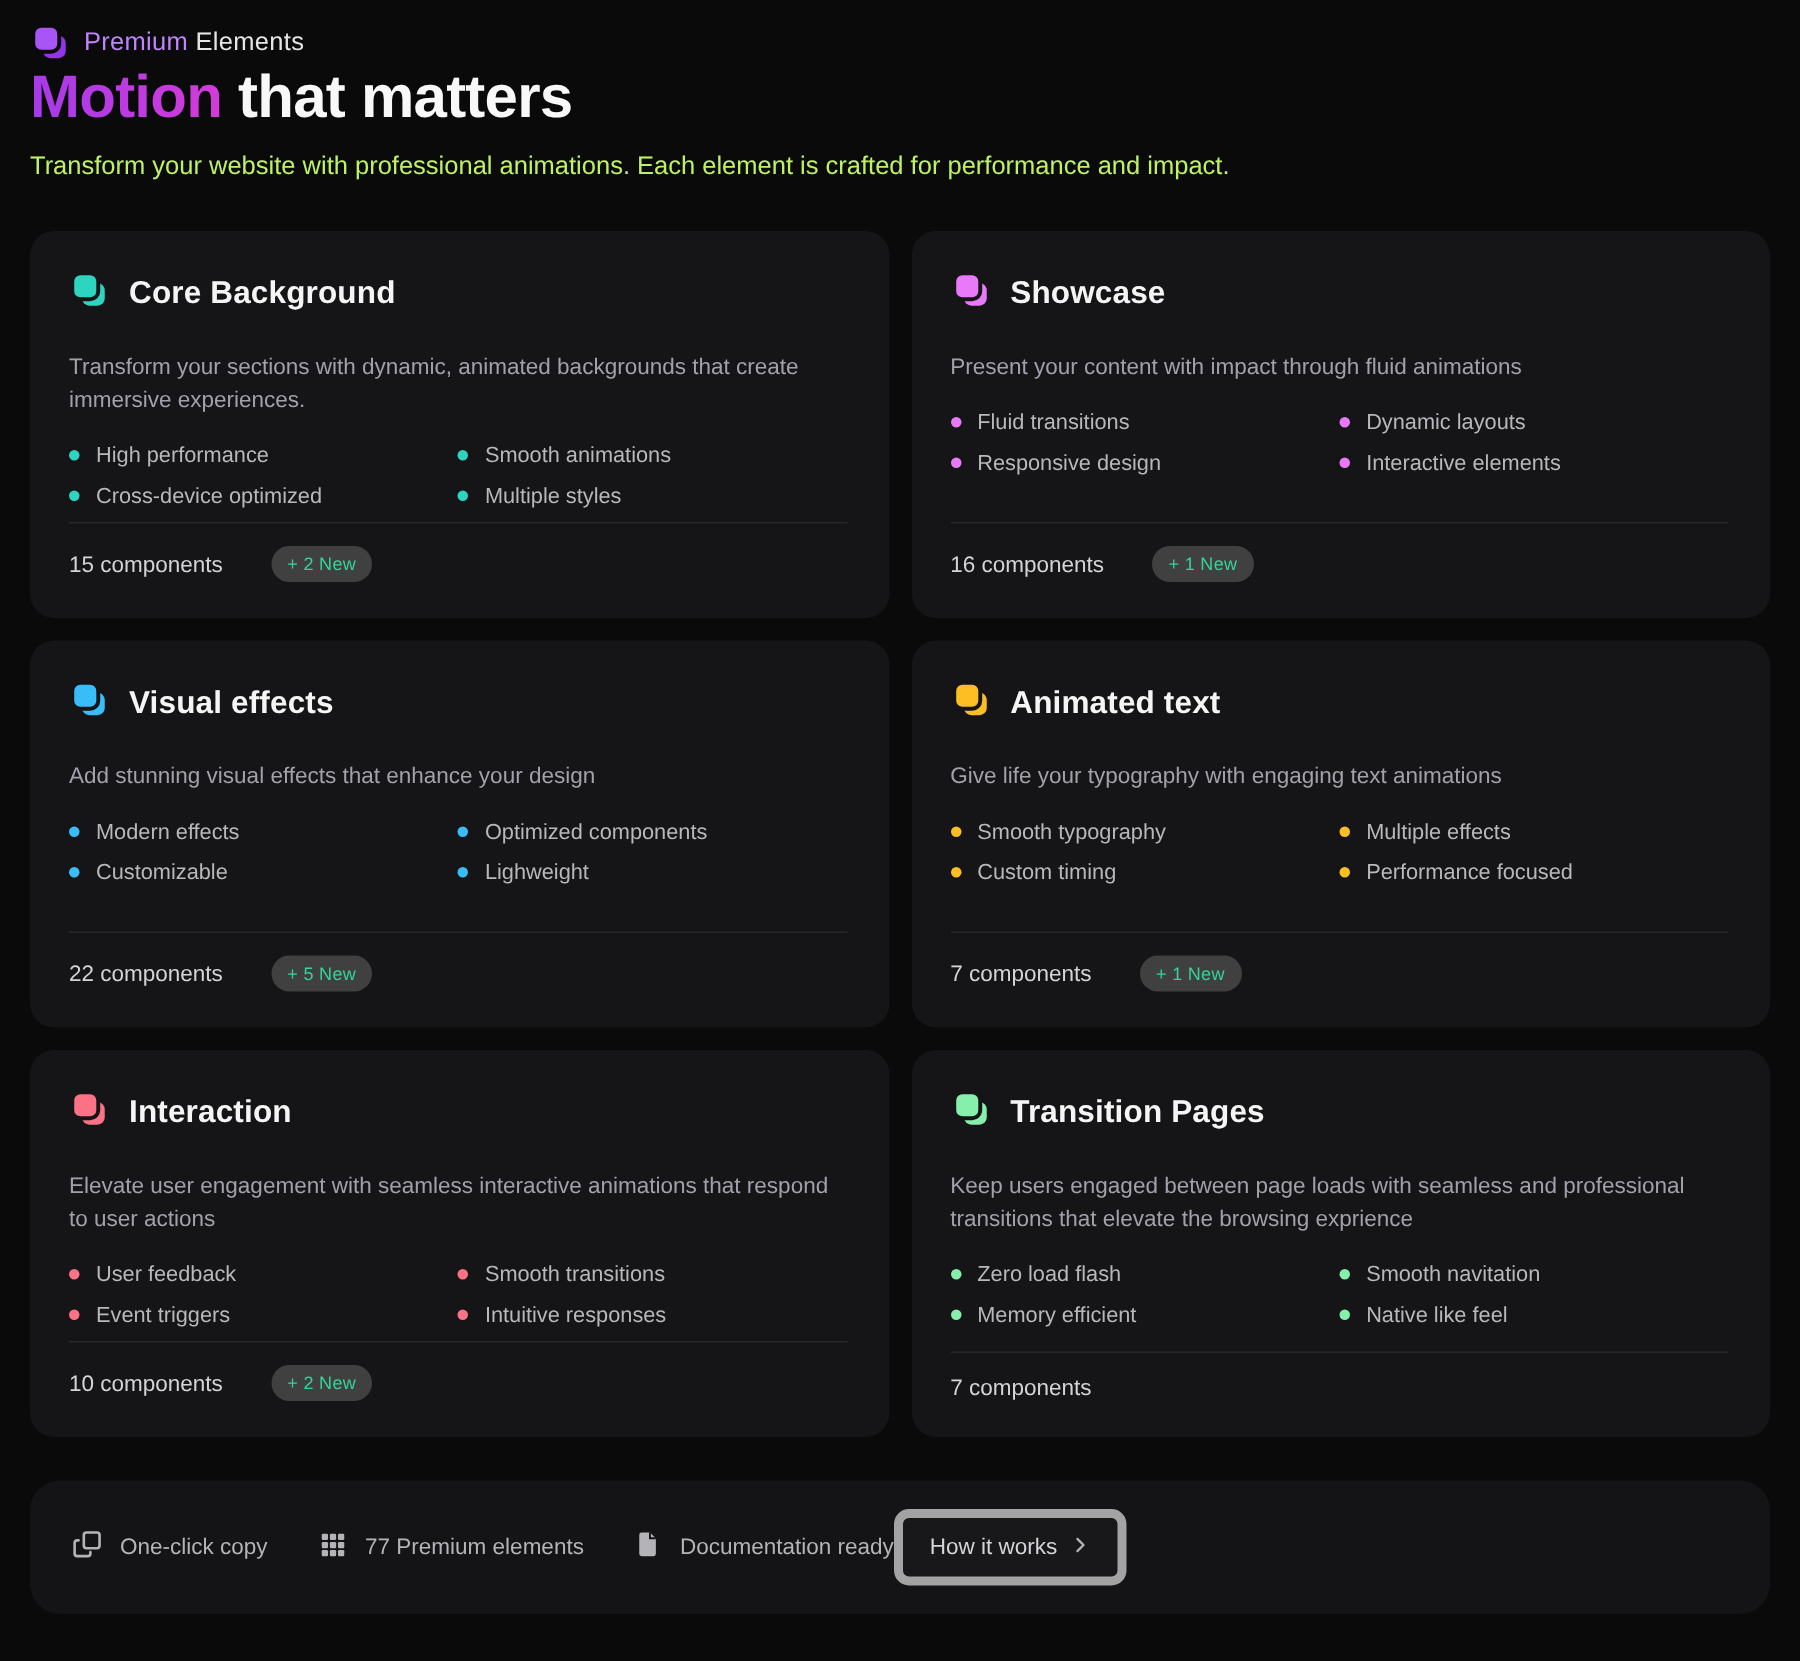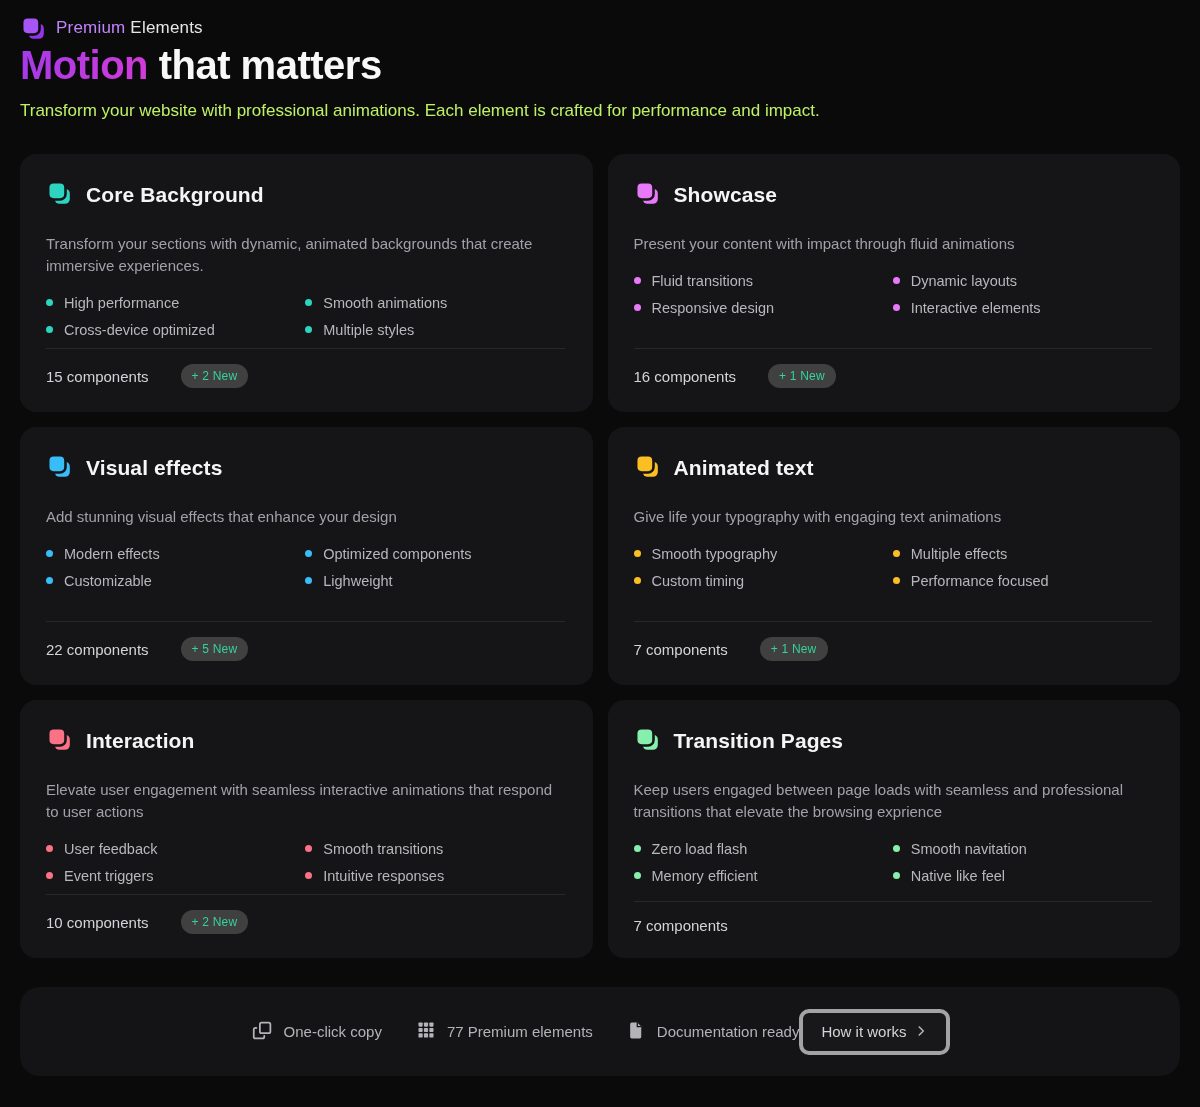--- a/index.html
+++ b/index.html
@@ -60,29 +60,29 @@
     padding: 5px 11px; border-radius: 999px; letter-spacing: .2px;
   }
 
   
   .footerbar {
     margin: 29px 0 0 0;
     background: #141417;
     border-radius: 20px;
     height: 89px;
     padding: 0 26px 0 28px;
-    display: flex; align-items: center; justify-content: center;
+    display: flex; align-items: center; justify-content: flex-start;
   }
   .stats { display: flex; align-items: center; gap: 34px; }
   .stat { display: flex; align-items: center; gap: 11px; color: #b4b4b8; font-size: 15px; }
   .stat svg { flex: 0 0 auto; }
   .how-btn {
     display: flex; align-items: center; gap: 8px;
     background: #18181b;
-    border: 4px solid #a3a3a3;
+    border: 6px solid #a3a3a3;
     color: #d4d4d8; font-size: 15px;
     font-family: inherit;
     padding: 10px 18px; border-radius: 10px;
     cursor: pointer;
   }
   .how-btn svg { margin-top: 1px; }
 </style>
 </head>
 <body>
 

